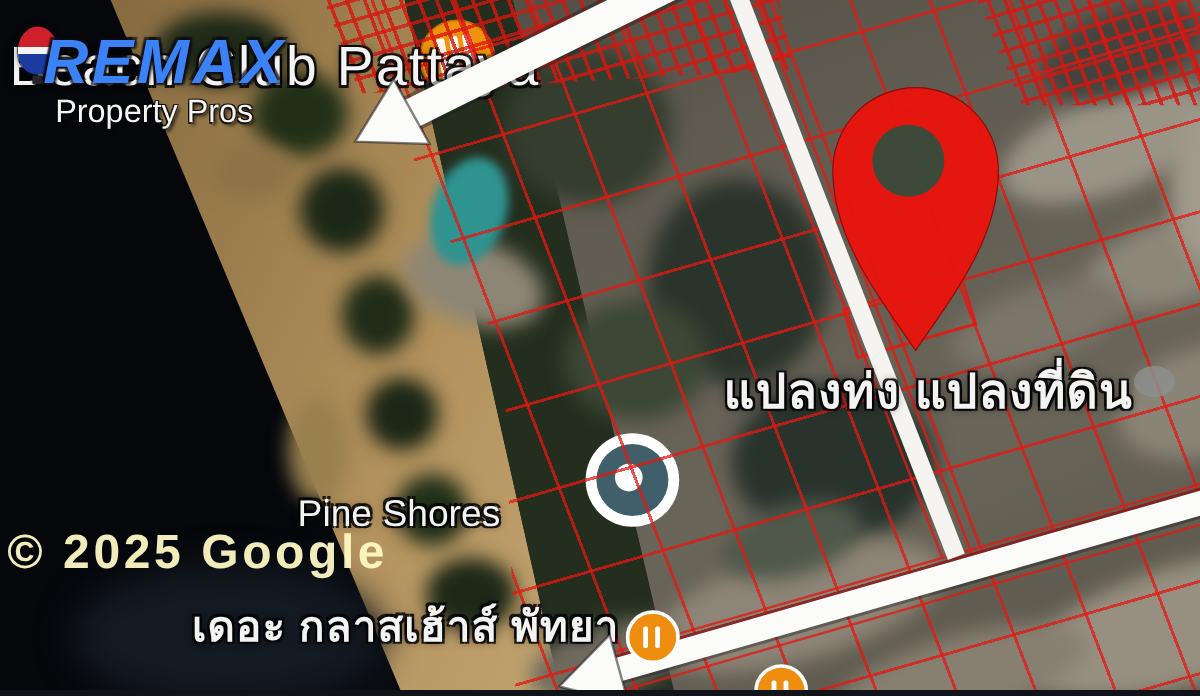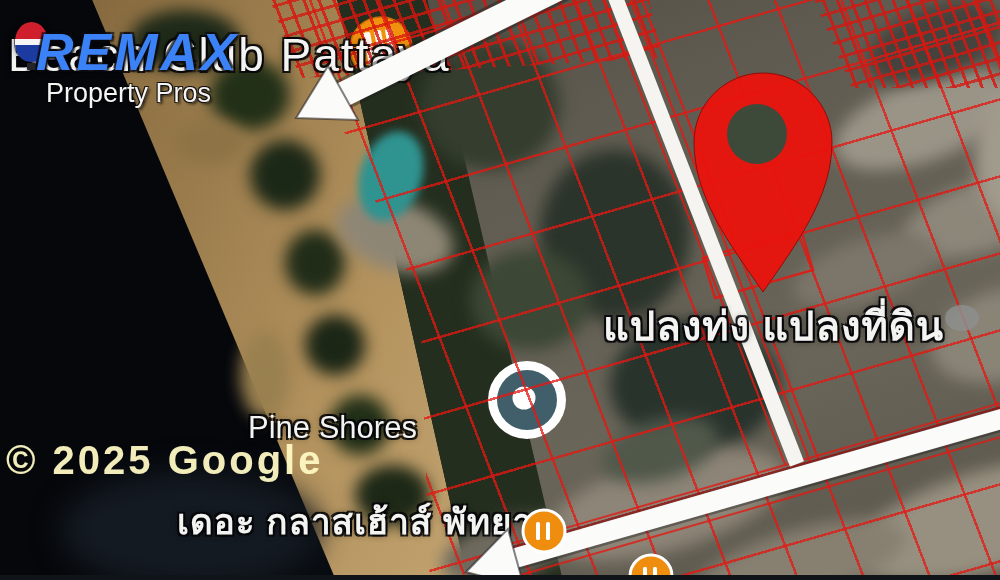--- a/index.html
+++ b/index.html
@@ -33,21 +33,21 @@
       repeating-linear-gradient(164deg, rgba(215,22,16,.85) 0 3px, rgba(0,0,0,0) 3px 15px);}
   svg.layer{position:absolute;inset:0;width:1000px;height:580px;}
   .z2{z-index:2;} .z4{z-index:4;} .z6{z-index:6;}
   
   .maplabel{position:absolute;color:#f3f3f1;white-space:nowrap;z-index:5;
     text-shadow:-2px -2px 0 rgba(5,5,8,.85),2px -2px 0 rgba(5,5,8,.85),
                 -2px 2px 0 rgba(5,5,8,.85),2px 2px 0 rgba(5,5,8,.85),0 0 7px rgba(0,0,0,.65);}
   .lbl-beach{left:8px;top:28px;font-size:46px;font-weight:500;letter-spacing:2px;}
   .lbl-plot{left:603px;top:294px;font-size:40px;font-weight:700;letter-spacing:1px;}
   .lbl-pine{left:248px;top:362px;width:268px;font-size:31px;line-height:37px;font-weight:500;margin-top:47px;}
-  .lbl-glass{left:177px;top:494px;font-size:35px;font-weight:600;letter-spacing:1px;}
+  .lbl-glass{left:160px;top:494px;font-size:35px;font-weight:600;letter-spacing:1px;}
   .lbl-copy{position:absolute;left:6px;top:438px;font-size:40px;font-weight:700;letter-spacing:3px;
             color:#fef9c3;opacity:.95;z-index:5;white-space:nowrap;}
   
   .brand{position:absolute;left:0;top:0;z-index:7;}
   .balloon{position:absolute;left:15px;top:22px;width:33px;height:40px;border-radius:50% 50% 46% 46%;
     background:linear-gradient(180deg,#cf1f2d 0 42%,#f5f5f5 42% 57%,#1c3ba1 57% 100%);
     box-shadow:0 0 0 1px rgba(10,10,14,.55), 0 0 6px rgba(0,0,0,.5);}
   .basket{position:absolute;left:27px;top:63px;width:9px;height:7px;background:#23252b;
     box-shadow:0 0 2px rgba(0,0,0,.6);border-radius:1px;}
   .brand-name{position:absolute;left:36px;top:22px;font-size:52px;font-style:italic;font-weight:800;

